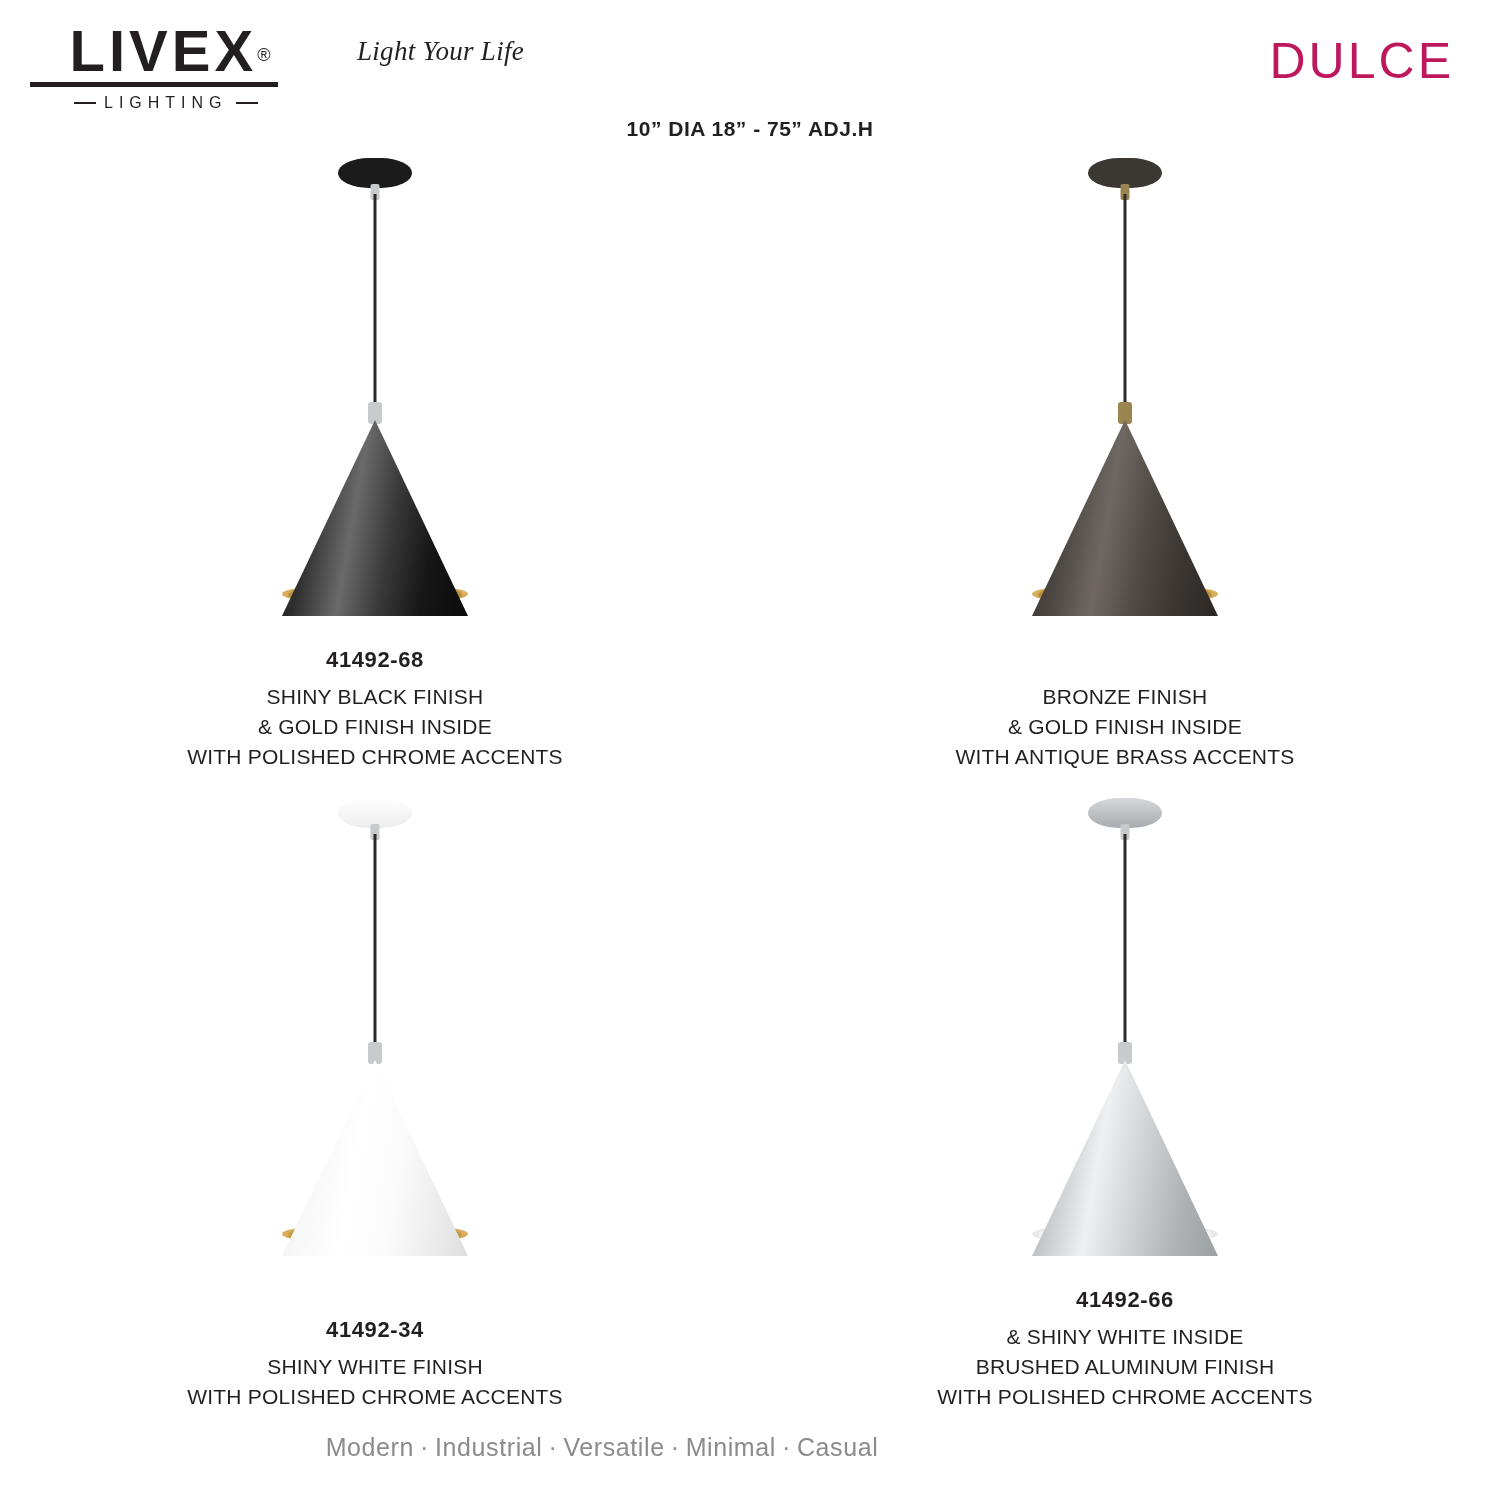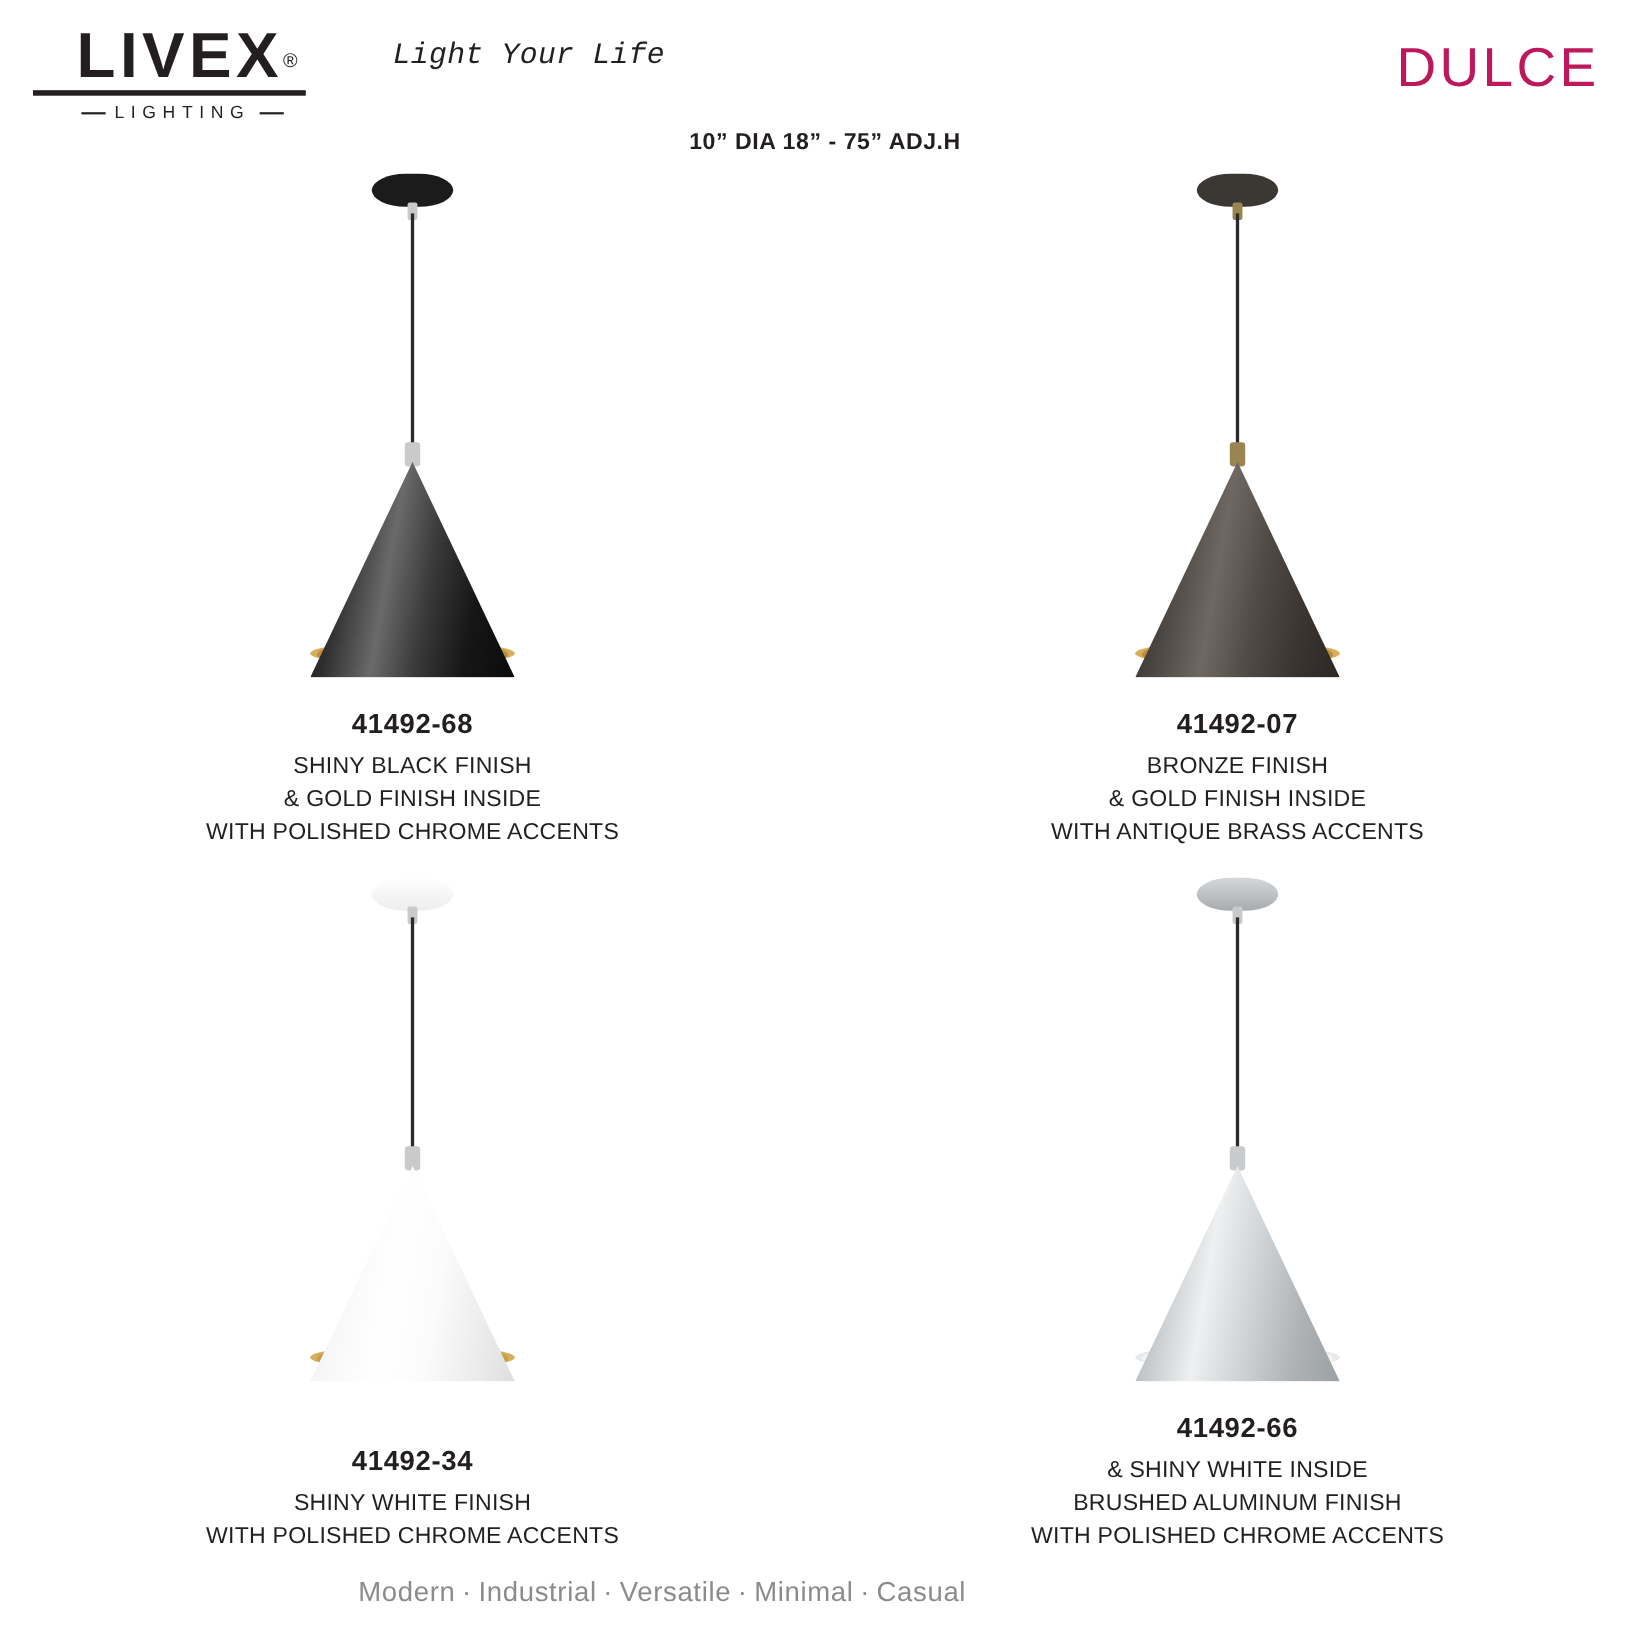--- a/index.html
+++ b/index.html
@@ -71,21 +71,21 @@
   .logo-sub .sub-text {
     font-size: 16px;
     letter-spacing: 6px;
     font-weight: normal;
     color: #231f20;
   }
   .tagline {
     position: absolute;
     left: 357px;
     top: 36px;
-    font-family: Liberation Mono, monospace;
+    font-family: Liberation Serif, serif;
     font-style: italic;
     font-size: 27px;
     color: #231f20;
     letter-spacing: 0.3px;
   }
   .collection {
     position: absolute;
     right: 46px;
     top: 32px;
     font-size: 50px;
@@ -204,21 +204,21 @@
 
   
   .caption {
     position: absolute;
     bottom: 18px;
     left: 0;
     width: 100%;
     text-align: center;
   }
   .sku {
-    font-size: 25px;
+    font-size: 22px;
     font-weight: bold;
     letter-spacing: 0.6px;
     color: #231f20;
     margin-bottom: 9px;
   }
   .desc-line {
     font-size: 21px;
     line-height: 30px;
     color: #231f20;
     letter-spacing: 0.2px;
@@ -290,21 +290,20 @@
           <div class="cord" style="top:44px; height:214px; background:#2a2a2a;"></div>
           <div class="neck" style="top:252px; background:#9a8450;"></div>
           <div class="cone" style="top:270px;">
             <div class="lip" style="background:#d8ae5c; bottom:-185px;"></div>
             <div class="inner" style="background:#b88f3f; bottom:-188px;"></div>
             <div class="body" style="background:linear-gradient(100deg,#2e2a27 0%,#4a4541 22%,#6f6862 42%,#514b46 60%,#3a3531 80%,#2b2724 100%);"></div>
           </div>
         </div>
       </div>
       <div class="caption">
-        <div class="sku">41492-07</div>
         <div class="desc-line">BRONZE FINISH</div>
         <div class="desc-line">&amp; GOLD FINISH INSIDE</div>
         <div class="desc-line">WITH ANTIQUE BRASS ACCENTS</div>
       </div>
     </div>
 
     <div class="cell">
       <div class="fixture-area">
         <div class="fixture">
           <div class="canopy" style="background:linear-gradient(180deg,#ffffff,#ededed); top:8px;"></div>

